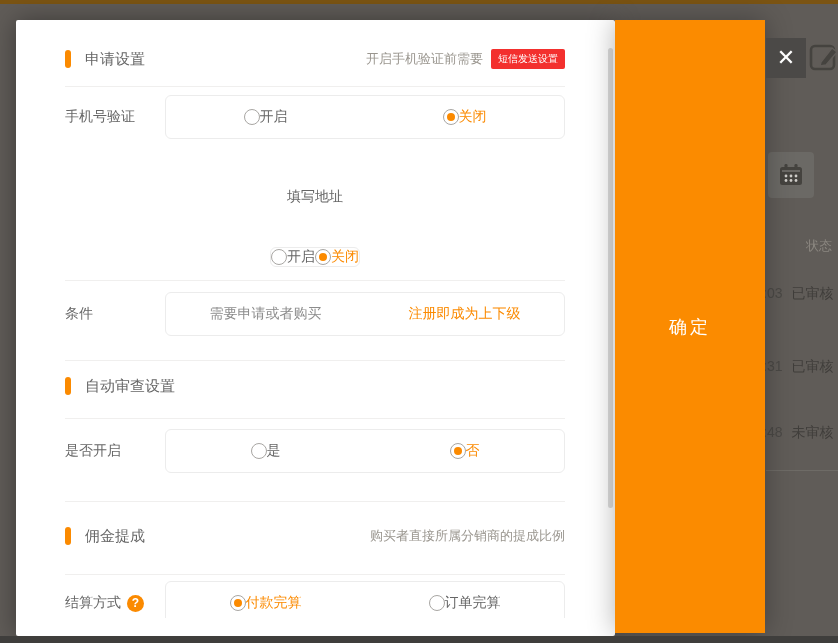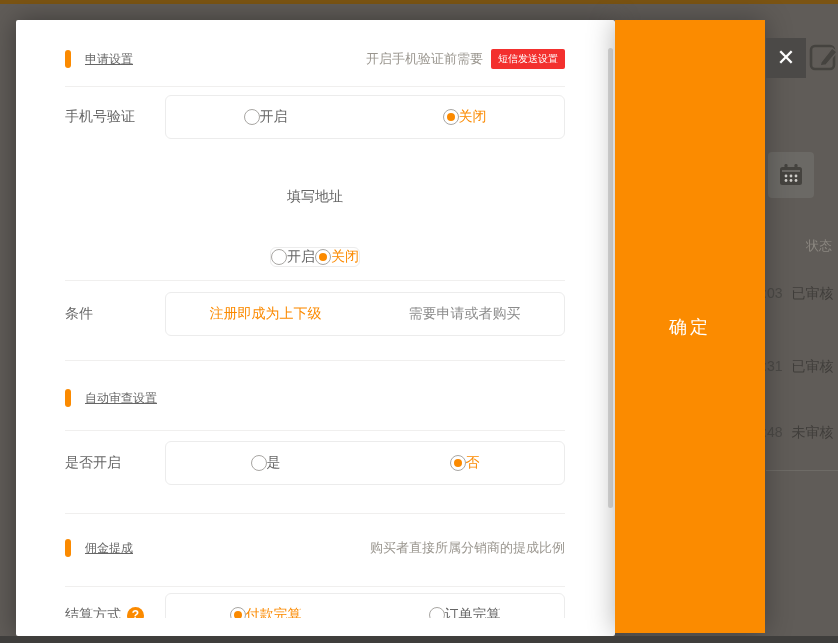--- a/index.html
+++ b/index.html
@@ -31,24 +31,24 @@
     background:#ffffff; border-radius:2px; z-index:10;
     box-shadow:0 0 26px rgba(0,0,0,0.38);
   }
   .modal-clip {
     position:relative; height:598px; overflow:hidden;
     padding:0 50px 0 49px;
   }
   .sec-header { display:flex; align-items:center; height:22px; }
   .sec-header.h1 { margin-top:28px; }
   .sec-header.h2 { margin-top:56px; }
-  .sec-header.h3 { margin-top:26px; }
+  .sec-header.h3 { margin-top:14px; }
   .sec-header.h4 { margin-top:23px; }
   .marker { width:6px; height:18px; border-radius:3px; background:#fb8a00; flex:0 0 6px; }
-  .sec-title { margin-left:14px; font-size:12px; color:#666;text-decoration:underline; }
+  .sec-title { margin-left:14px; font-size:15px; color:#666; }
   .hdr-right { margin-left:auto; display:flex; align-items:center; }
   .hdr-note { font-size:13px; color:#9a968f; }
   .sms-badge {
     margin-left:8px; background:#f3302e; color:#fff; font-size:10px;
     padding:3px 7px; border-radius:2px; cursor:pointer; white-space:nowrap;
   }
   .divider { height:1px; background:#f0efee; }
   .d1 { margin-top:16px; } .d2 { margin-top:13px; } .d3 { margin-top:24px; }
   .d4 { margin-top:21px; } .d5 { margin-top:28px; } .d6 { margin-top:27px; }
 
@@ -179,22 +179,22 @@
           <span>关闭</span>
         </span>
       </div>
     </div>
 
     <div class="divider d2"></div>
 
     <div class="row r3">
       <span class="row-label">条件</span>
       <div class="row-box">
+        <span class="opt plain">需要申请或者购买</span>
         <span class="opt sel">注册即成为上下级</span>
-        <span class="opt plain">需要申请或者购买</span>
       </div>
     </div>
     <div class="divider d3"></div>
 
     <div class="sec-header h3">
       <span class="marker"></span>
       <span class="sec-title">自动审查设置</span>
     </div>
     <div class="divider d4"></div>
 

